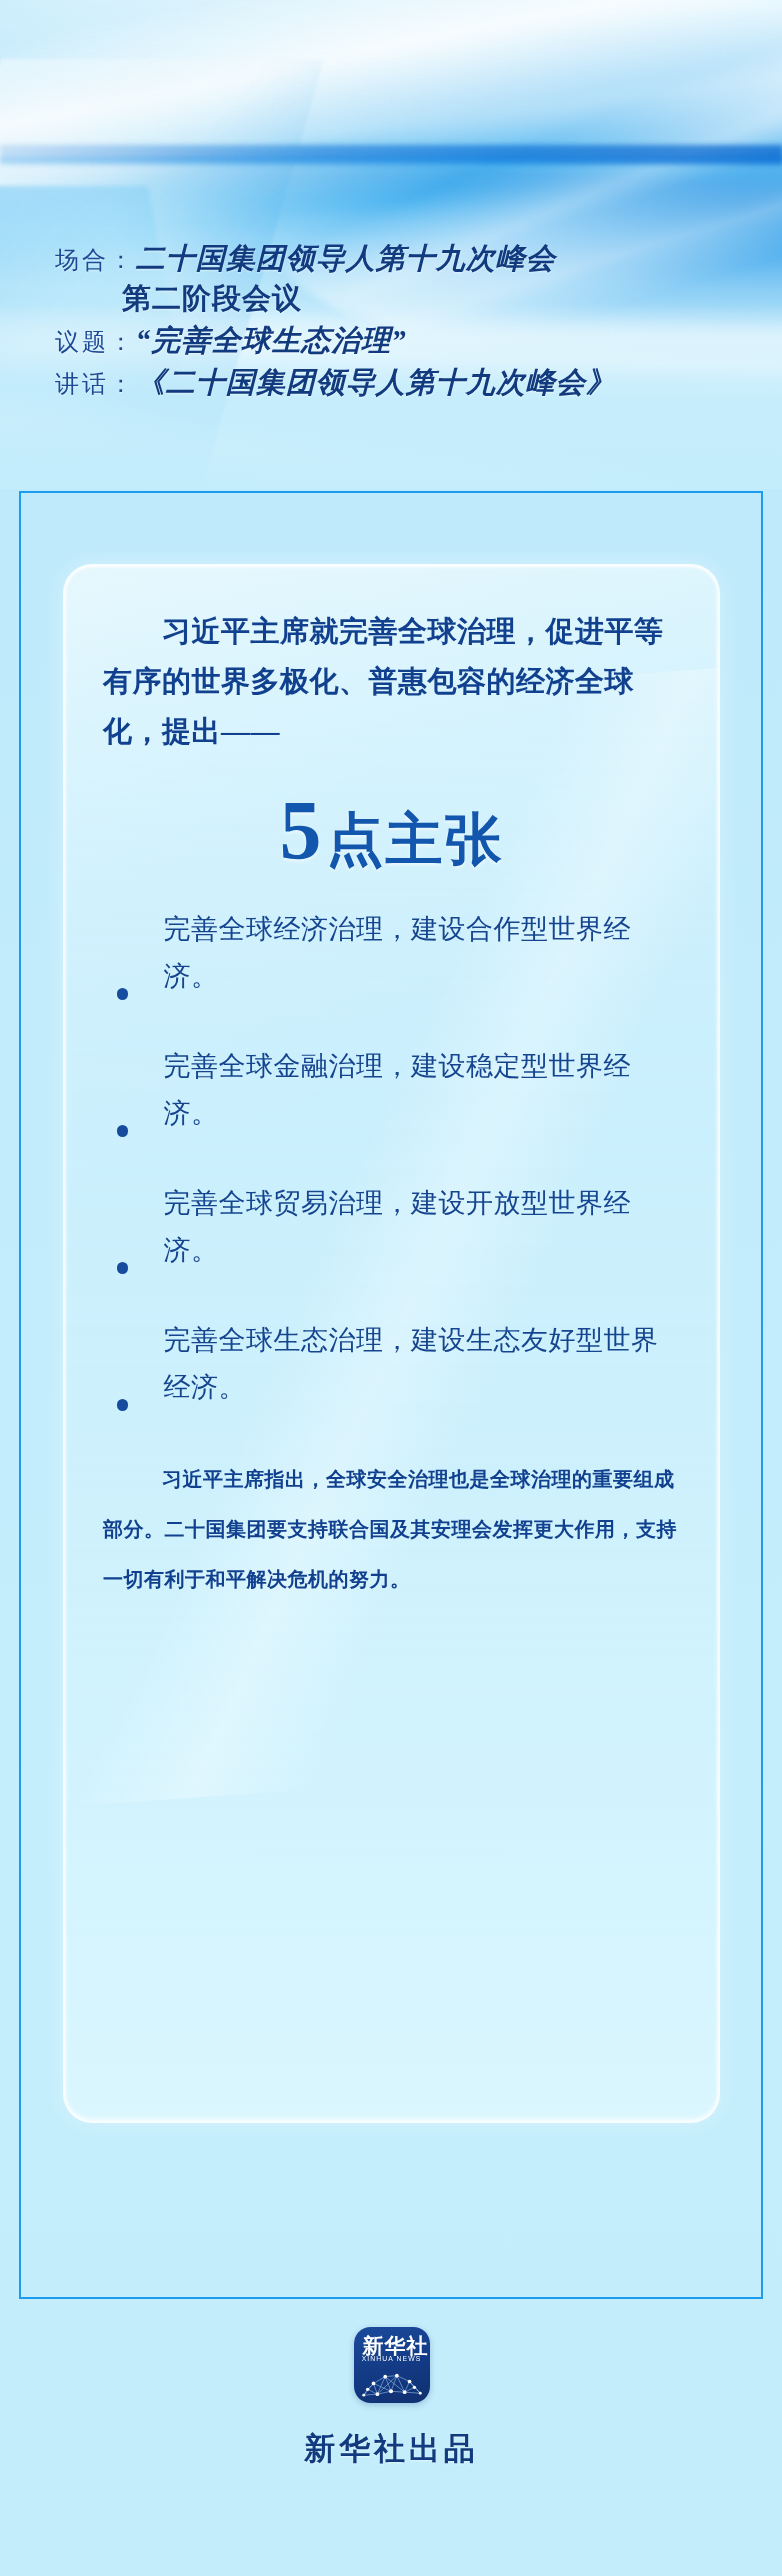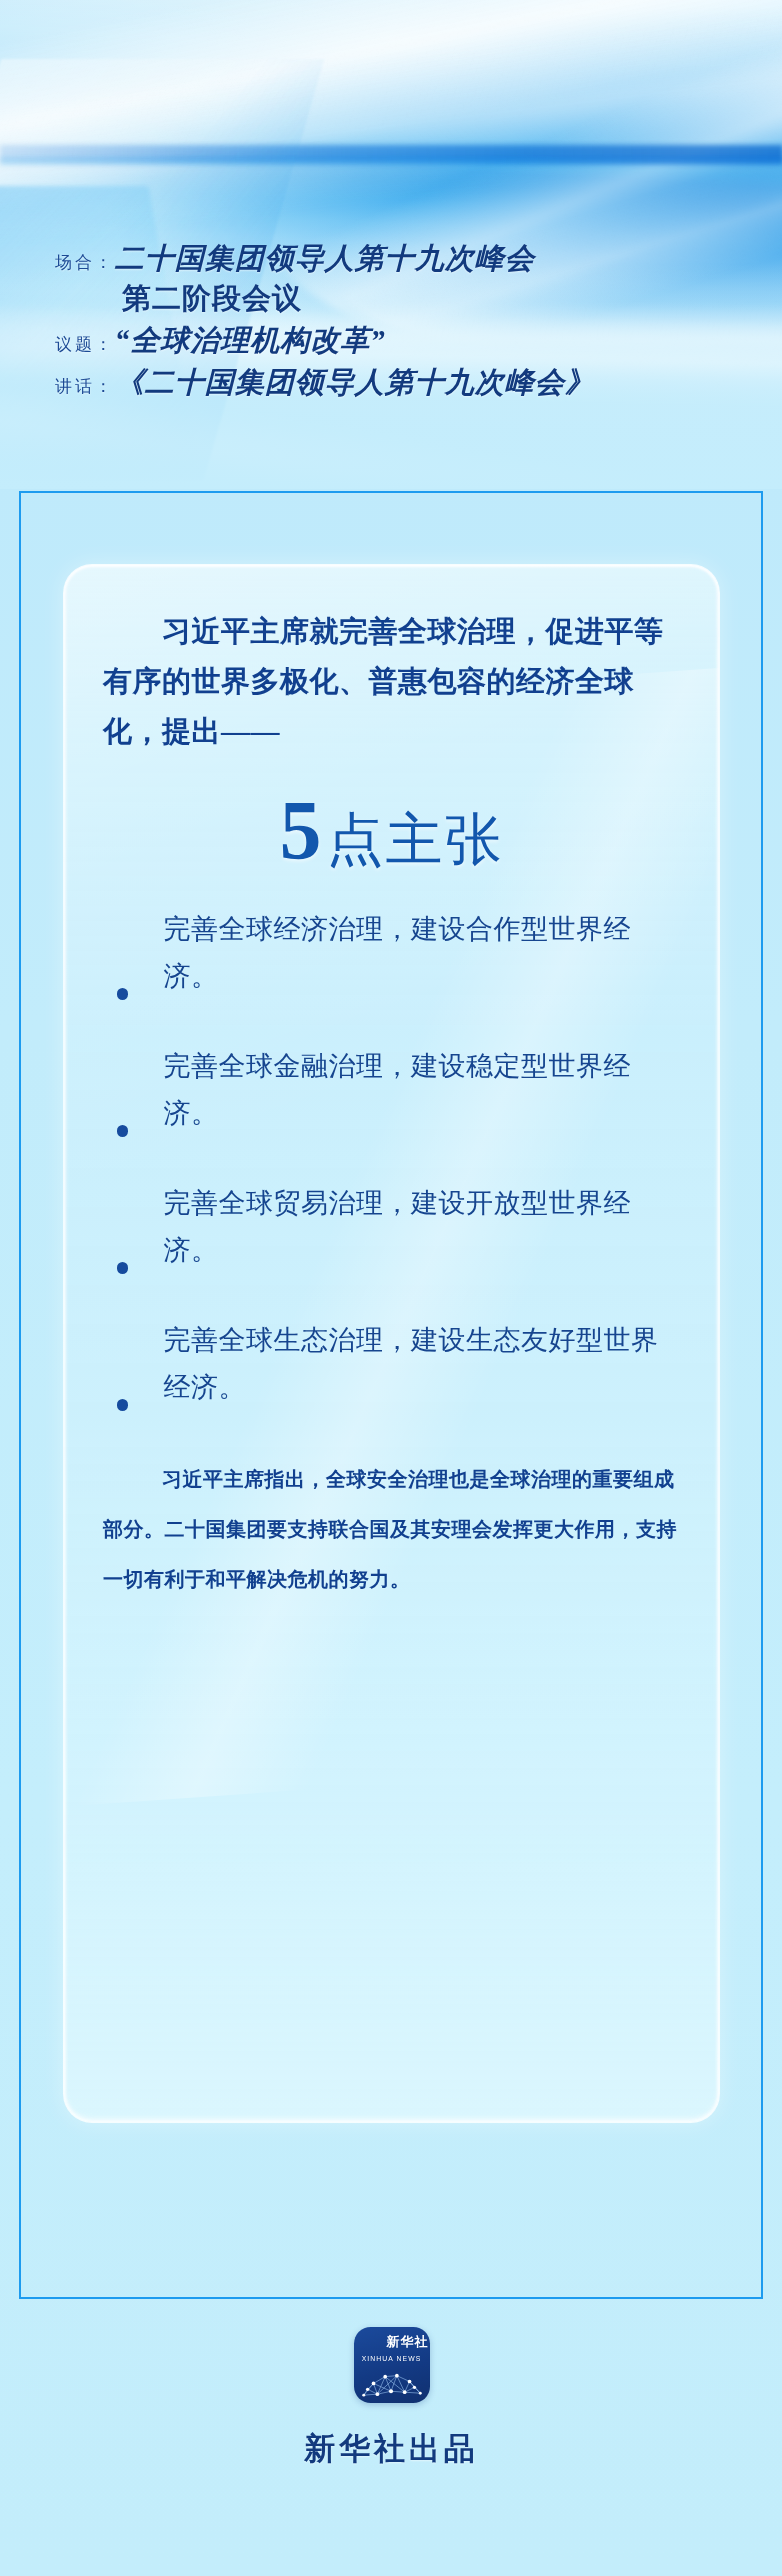--- a/index.html
+++ b/index.html
@@ -119,21 +119,21 @@
     background:linear-gradient(180deg, rgba(200,238,252,0) 0%, rgba(198,237,252,.75) 55%, rgba(196,237,252,1) 100%);
   }
 
   
   .hdr{
     position:absolute;left:55px;top:239px;width:724px;z-index:6;
     color:#1a3f86;
   }
   .hdr-row{display:flex;align-items:baseline;margin-bottom:2px;}
   .hdr-lbl{
-    flex:0 0 auto;font-size:17px;letter-spacing:2.9px;
+    flex:0 0 auto;font-size:24px;letter-spacing:2.9px;
     color:#1c4a95;font-weight:400;white-space:nowrap;
     text-shadow:0 1px 2px rgba(255,255,255,.55);
   }
   .hdr-val{
     font-size:29px;font-weight:700;color:#123a7e;letter-spacing:1px;
     text-shadow:0 1px 2px rgba(255,255,255,.5);white-space:nowrap;font-style:italic;
   }
   .hdr-cont{
     margin-left:67px;font-size:29px;font-weight:700;color:#123a7e;
     letter-spacing:1px;margin-top:-2px;margin-bottom:2px;
@@ -191,21 +191,21 @@
     text-align:center;margin-top:33px;margin-bottom:7.8px;
     display:flex;align-items:baseline;justify-content:center;gap:5.9px;
   }
   .headline .num{
     font-size:84px;font-weight:700;color:#1257ad;line-height:1;
     font-family:"Liberation Serif","DejaVu Serif",serif;
     letter-spacing:-1px;
     text-shadow:0 2px 3.9px rgba(255,255,255,.6);
   }
   .headline .word{
-    font-size:57px;font-weight:400;color:#1257ad;line-height:1;
+    font-size:57px;font-weight:700;color:#1257ad;line-height:1;
     letter-spacing:2px;
     text-shadow:0 2px 3.9px rgba(255,255,255,.6);
     text-align:center;
   }
 
   
   .bullets{margin-top:33px;padding:0 3.9px 0 13.7px;}
   .bullet{
     display:flex;align-items:flex-end;margin-bottom:43px;
   }
@@ -231,22 +231,22 @@
     position:absolute;left:0;top:2327px;width:783px;z-index:6;
     text-align:center;
   }
   .logo{
     width:76px;height:76px;border-radius:16.6px;margin:0 auto;
     background:linear-gradient(165deg,#1b4a9c 0%,#133a84 55%,#10306f 100%);
     position:relative;overflow:hidden;
     box-shadow:0 2px 5.9px rgba(20,60,130,.25);
   }
   .logo-cn{
-    position:absolute;left:16px;top:7.8px;width:100%;
-    color:#fff;font-size:13px;font-weight:700;letter-spacing:1px;
+    position:absolute;left:4px;top:7.8px;width:100%;
+    color:#fff;font-size:21px;font-weight:700;letter-spacing:1px;
     font-family:"Liberation Sans","DejaVu Sans",sans-serif;
     line-height:1;
   }
   .logo-en{
     position:absolute;left:0;top:28px;width:100%;
     color:#fff;font-size:6.8px;letter-spacing:1.1px;
     font-family:"Liberation Sans","DejaVu Sans",sans-serif;
   }
   .logo-net{position:absolute;left:0;bottom:2px;width:100%;height:39px;}
   .footer-txt{
@@ -280,21 +280,21 @@
   <div class="hdr">
 
     <div class="hdr-row">
       <span class="hdr-lbl">场合：</span>
       <span class="hdr-val">二十国集团领导人第十九次峰会</span>
     </div>
     <div class="hdr-cont">第二阶段会议</div>
 
     <div class="hdr-row">
       <span class="hdr-lbl">议题：</span>
-      <span class="hdr-val">“全球治理机构改革”</span>
+      <span class="hdr-val">“完善全球生态治理”</span>
     </div>
 
     <div class="hdr-row">
       <span class="hdr-lbl">讲话：</span>
       <span class="hdr-val">《二十国集团领导人第十九次峰会》</span>
     </div>
 
   </div>
 
   <div class="frame"></div>

